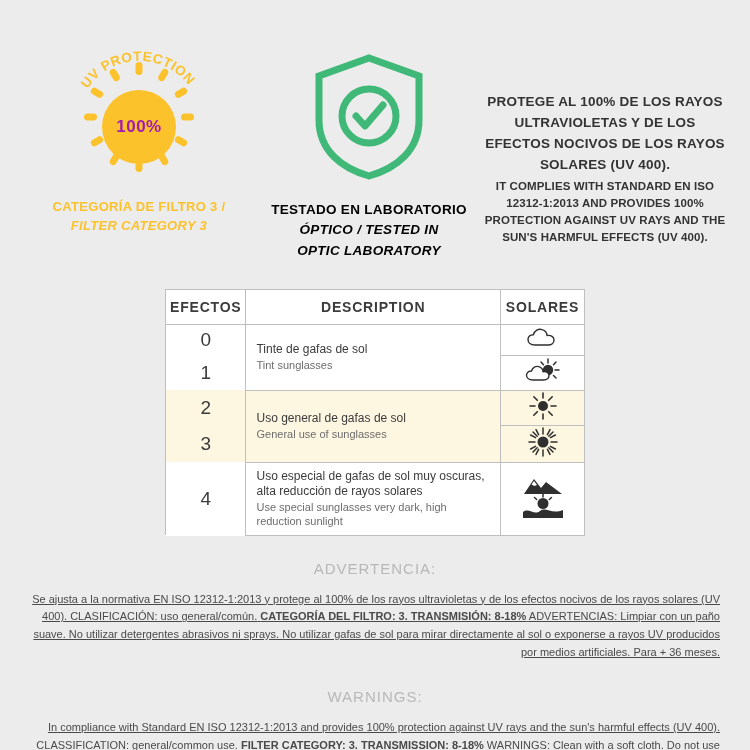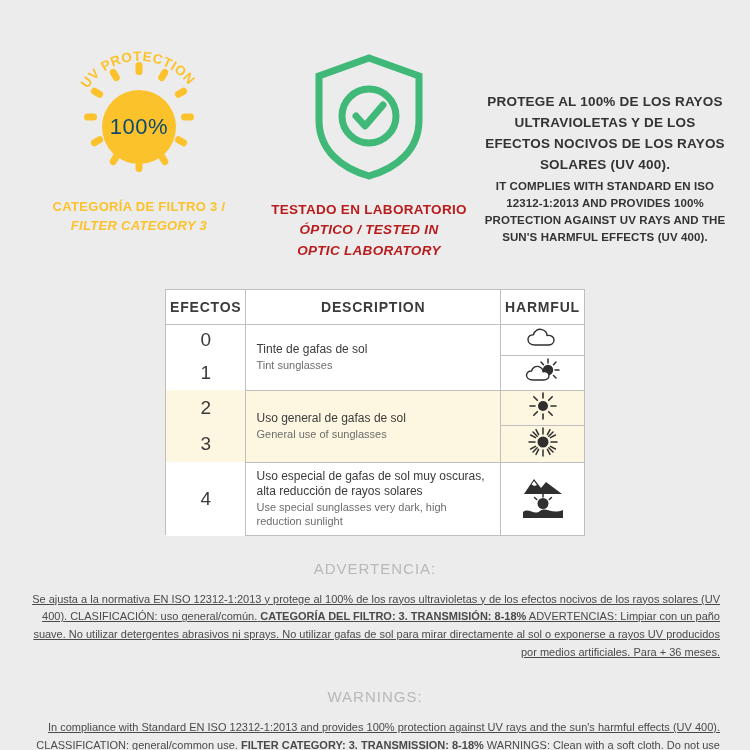--- a/index.html
+++ b/index.html
@@ -26,21 +26,21 @@
 
   
   .sun-wrap { position:relative; width:150px; height:130px; }
   .sun-core {
     position:absolute; left:38px; top:38px;
     width:74px; height:74px; border-radius:50%;
     background:#fcc22b;
     display:flex; align-items:center; justify-content:center;
   }
   .sun-core span {
-    font-size:22px; font-weight:normal; color:#0c4a6e; letter-spacing:.5px;
+    font-size:17px; font-weight:bold; color:#a21caf; letter-spacing:.5px;
   }
   .ray {
     position:absolute; left:50%; top:50%;
     width:7px; height:13px; border-radius:4px;
     background:#fcc22b;
     transform-origin:50% 0;
   }
   .arc-text {
     position:absolute; left:0; top:-4px; width:150px; height:70px;
     pointer-events:none;
@@ -52,21 +52,21 @@
   .cap-yellow {
     margin-top:16px; text-align:center; line-height:1.45;
     color:#fcc22b; font-size:13px; font-weight:bold; letter-spacing:.3px;
   }
   .cap-yellow .ital { font-style:italic; }
 
   
   .shield-wrap { width:150px; height:130px; display:flex; align-items:center; justify-content:center; }
   .cap-green {
     margin-top:18px; text-align:center; line-height:1.5;
-    color:#b91c1c; font-size:13.5px; font-weight:bold; letter-spacing:.3px;
+    color:#000000; font-size:13.5px; font-weight:bold; letter-spacing:.3px;
   }
   .cap-green .ital { font-style:italic; }
 
   
   .rt-bold {
     text-align:center; font-weight:bold; font-size:13.5px;
     line-height:1.55; letter-spacing:.2px; color:#333;
   }
   .rt-ital {
     text-align:center; font-weight:bold;
@@ -166,21 +166,21 @@
       <div class="rt-ital">IT COMPLIES WITH STANDARD EN ISO 12312-1:2013 AND PROVIDES 100% PROTECTION AGAINST UV RAYS AND THE SUN'S HARMFUL EFFECTS (UV 400).</div>
     </div>
   </div>
 
   <div class="table-wrap">
     <table>
       <thead>
         <tr>
           <th class="c-filter">EFECTOS</th>
           <th>DESCRIPTION</th>
-          <th class="c-symbol">HARMFUL</th>
+          <th class="c-symbol">SOLARES</th>
         </tr>
       </thead>
       <tbody>
 
         <tr>
           <td class="filt rowline-top">0</td>
           <td class="desc rowline-top" rowspan="2">
             <div class="d-es">Tinte de gafas de sol</div>
             <div class="d-en">Tint sunglasses</div>
           </td>

